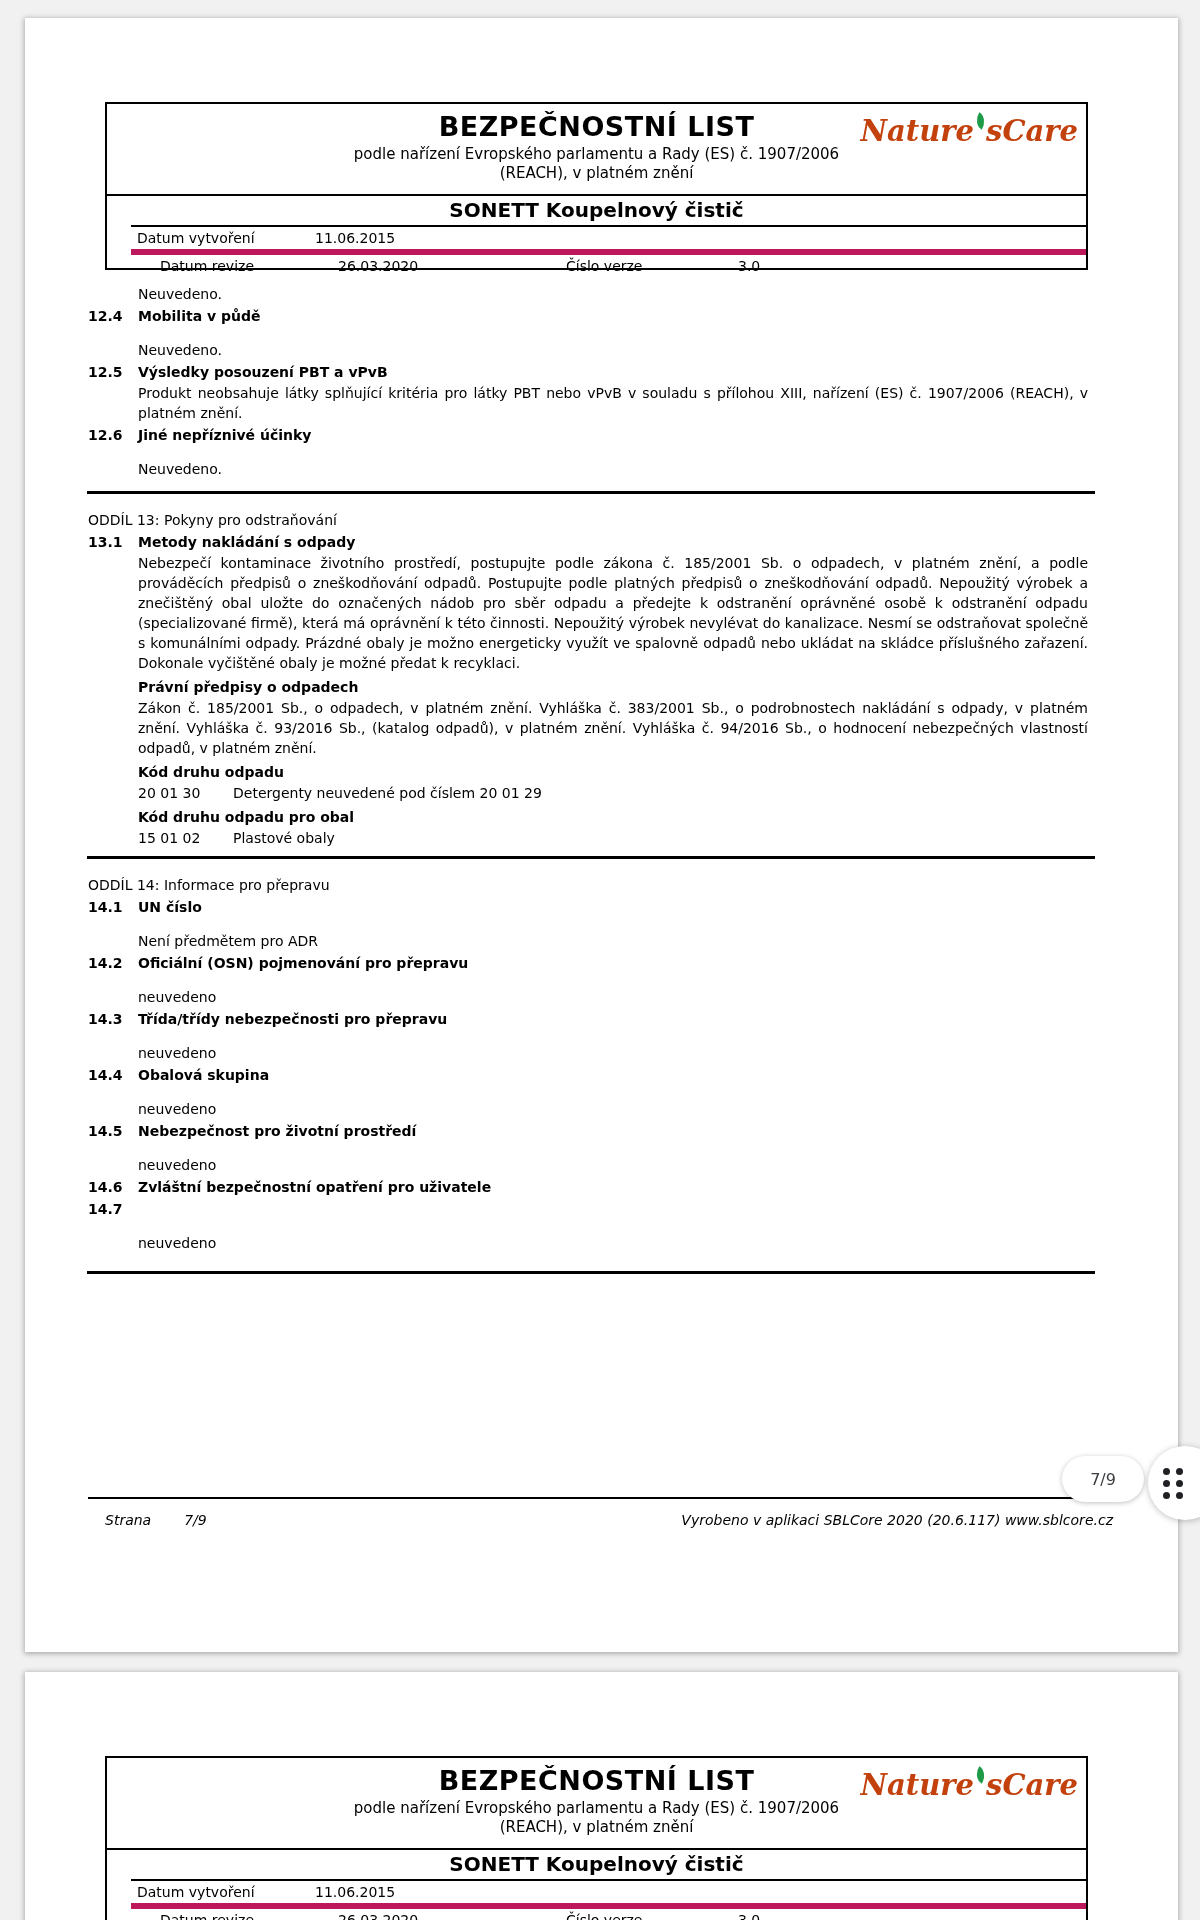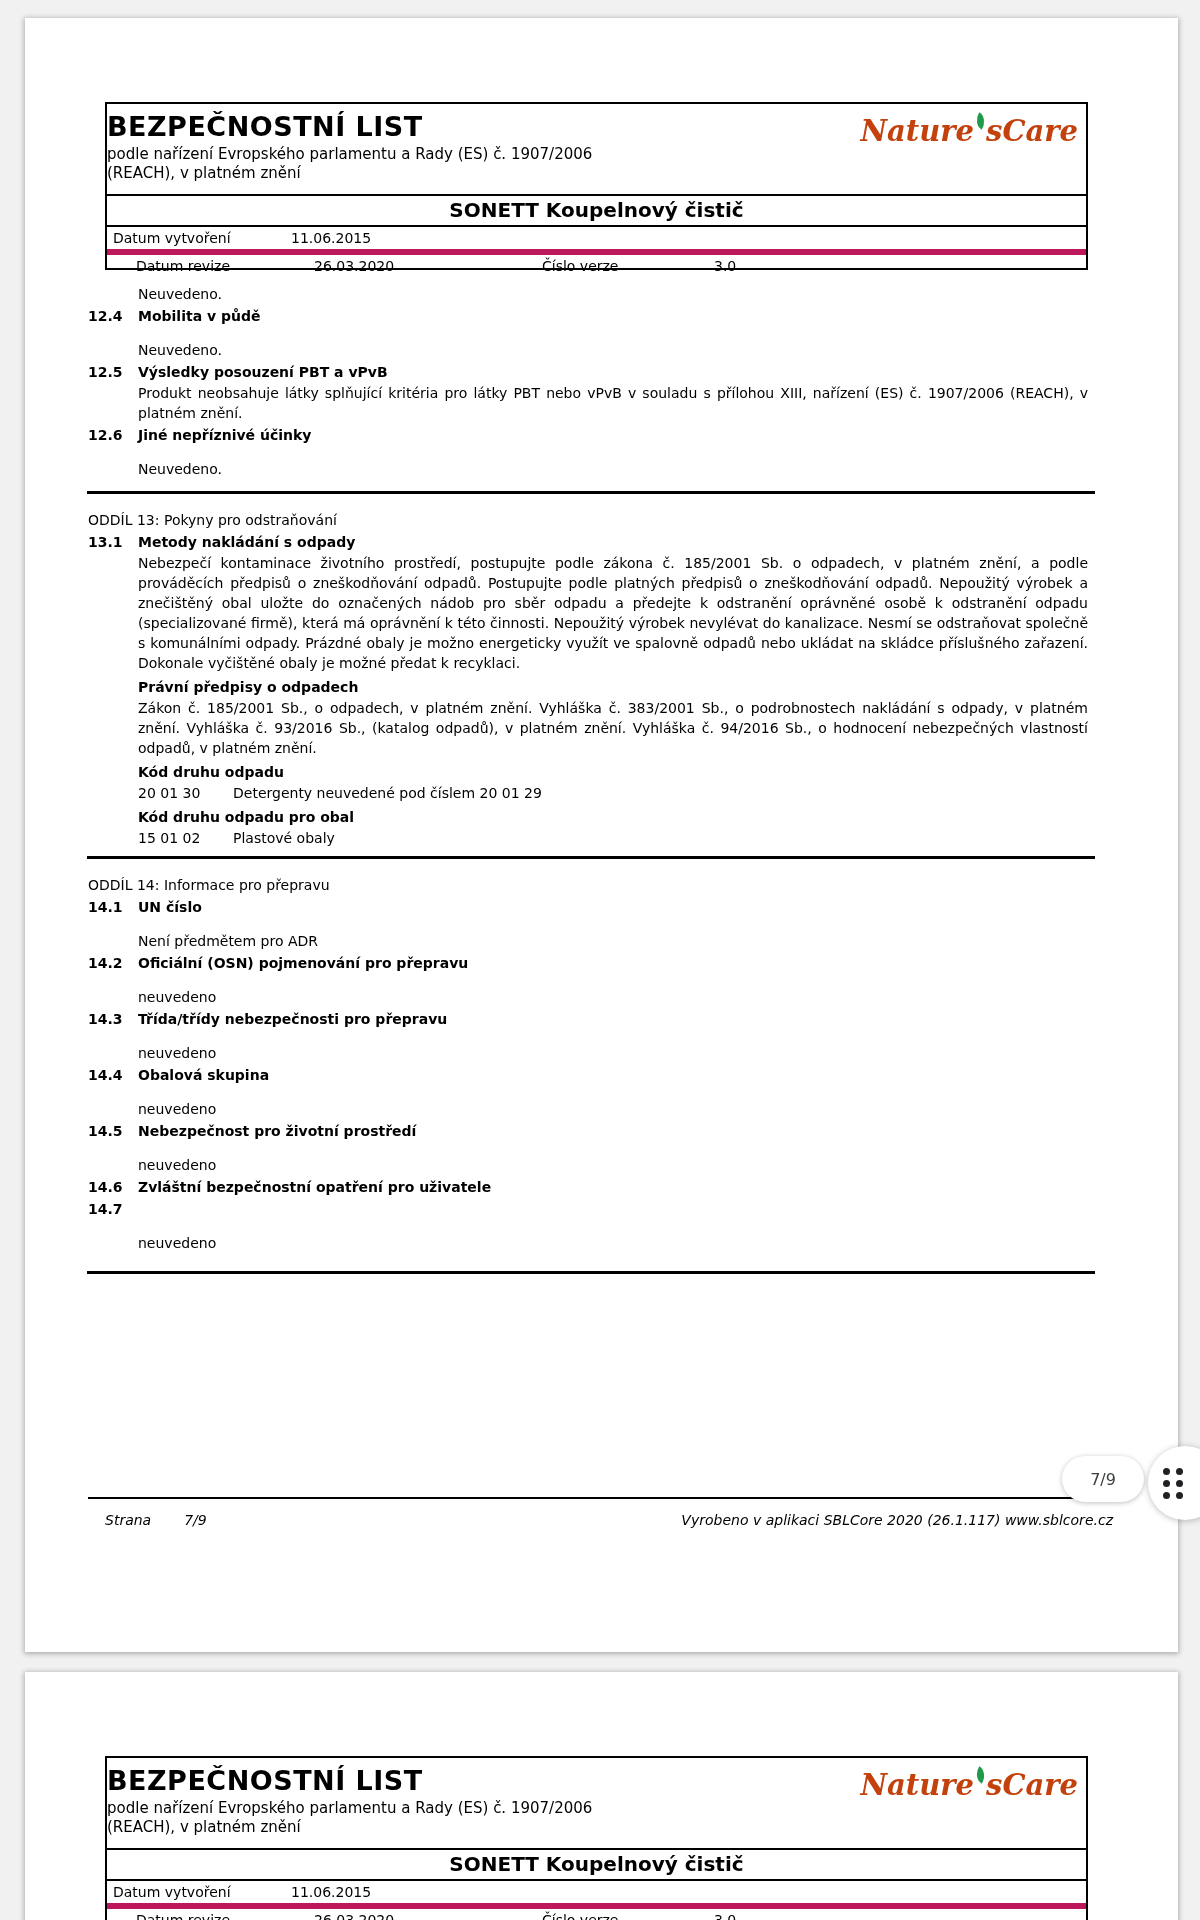--- a/index.html
+++ b/index.html
@@ -8,33 +8,33 @@
 
   .page { position:absolute; left:25px; width:1153px; background:#ffffff;
           box-shadow:0 1px 5px 1px rgba(0,0,0,.28); }
   .page1 { top:18px;  height:1634px; }
   .page2 { top:1672px; height:600px; }
 
   .doc { position:relative; padding:84px 90px 0 63px; height:100%; }
 
   
   .hdr-table { margin-left:17px; width:983px; border:2px solid #000; background:#fff; }
-  .hdr-top { position:relative; height:90px; text-align:left; padding-top:7px; }
+  .hdr-top { position:relative; height:90px; text-align:center; padding-top:7px; }
   .hdr-title { font-size:27px; font-weight:bold; letter-spacing:.5px; }
   .hdr-sub { font-size:15px; line-height:19px; margin-top:3px; }
   .logo { position:absolute; right:8px; top:10px; white-space:nowrap;
           font-family:"DejaVu Serif","Liberation Serif",serif;
           font-style:italic; font-weight:bold; font-size:29px; color:#c2410c; }
   .logo .leaf { display:inline-block; width:11px; height:14px; background:#1d9b48;
                 border-radius:0 100% 0 100%; transform:rotate(30deg);
                 margin:0 0 14px 1px; vertical-align:top; }
   .hdr-product { border-top:2px solid #000; height:31px; line-height:29px;
                  text-align:center; font-size:20px; font-weight:bold; }
   .meta-row { display:grid; grid-template-columns:178px 228px 172px auto;
-              height:24px; line-height:22px; font-size:14px; padding-left:6px; }
+              height:24px; line-height:22px; font-size:14px; padding-left:6px;margin-left:24px; }
   .meta-row.r1 { border-top:2px solid #000; }
   .meta-row.r2 { border-top:6px solid #be185d; height:19px;padding-left:29px; }
 
   
   .content { margin-top:9px; font-size:14px; line-height:20px; width:1000px; }
   .c-plain   { margin:14px 0 0 50px; }
   .c-item    { margin-top:2px; display:flex; font-weight:bold; }
   .c-num     { width:50px; flex:none; }
   .c-section { margin-top:12px; font-weight:normal; }
   .c-subhead { margin:4px 0 0 50px; font-weight:bold; }
@@ -164,21 +164,21 @@
           <span class="c-num">14.7</span>
         </div>
         <div class="c-plain">neuvedeno</div>
         <div class="c-rule last"></div>
       </div>
 
     <div class="footer-rule"></div>
     <div class="footer-row">
       <span>Strana</span>
       <span class="footer-page-value">7/9</span>
-      <span class="footer-gen">Vyrobeno v aplikaci SBLCore 2020 (26.1.117) www.sblcore.cz</span>
+      <span class="footer-gen">Vyrobeno v aplikaci SBLCore 2020 (20.6.117) www.sblcore.cz</span>
     </div>
   </div>
 </div>
 
 <div class="page page2">
   <div class="doc">
     <div class="hdr-table">
       <div class="hdr-top">
         <div class="hdr-title">BEZPEČNOSTNÍ LIST</div>
         <div class="hdr-sub">

